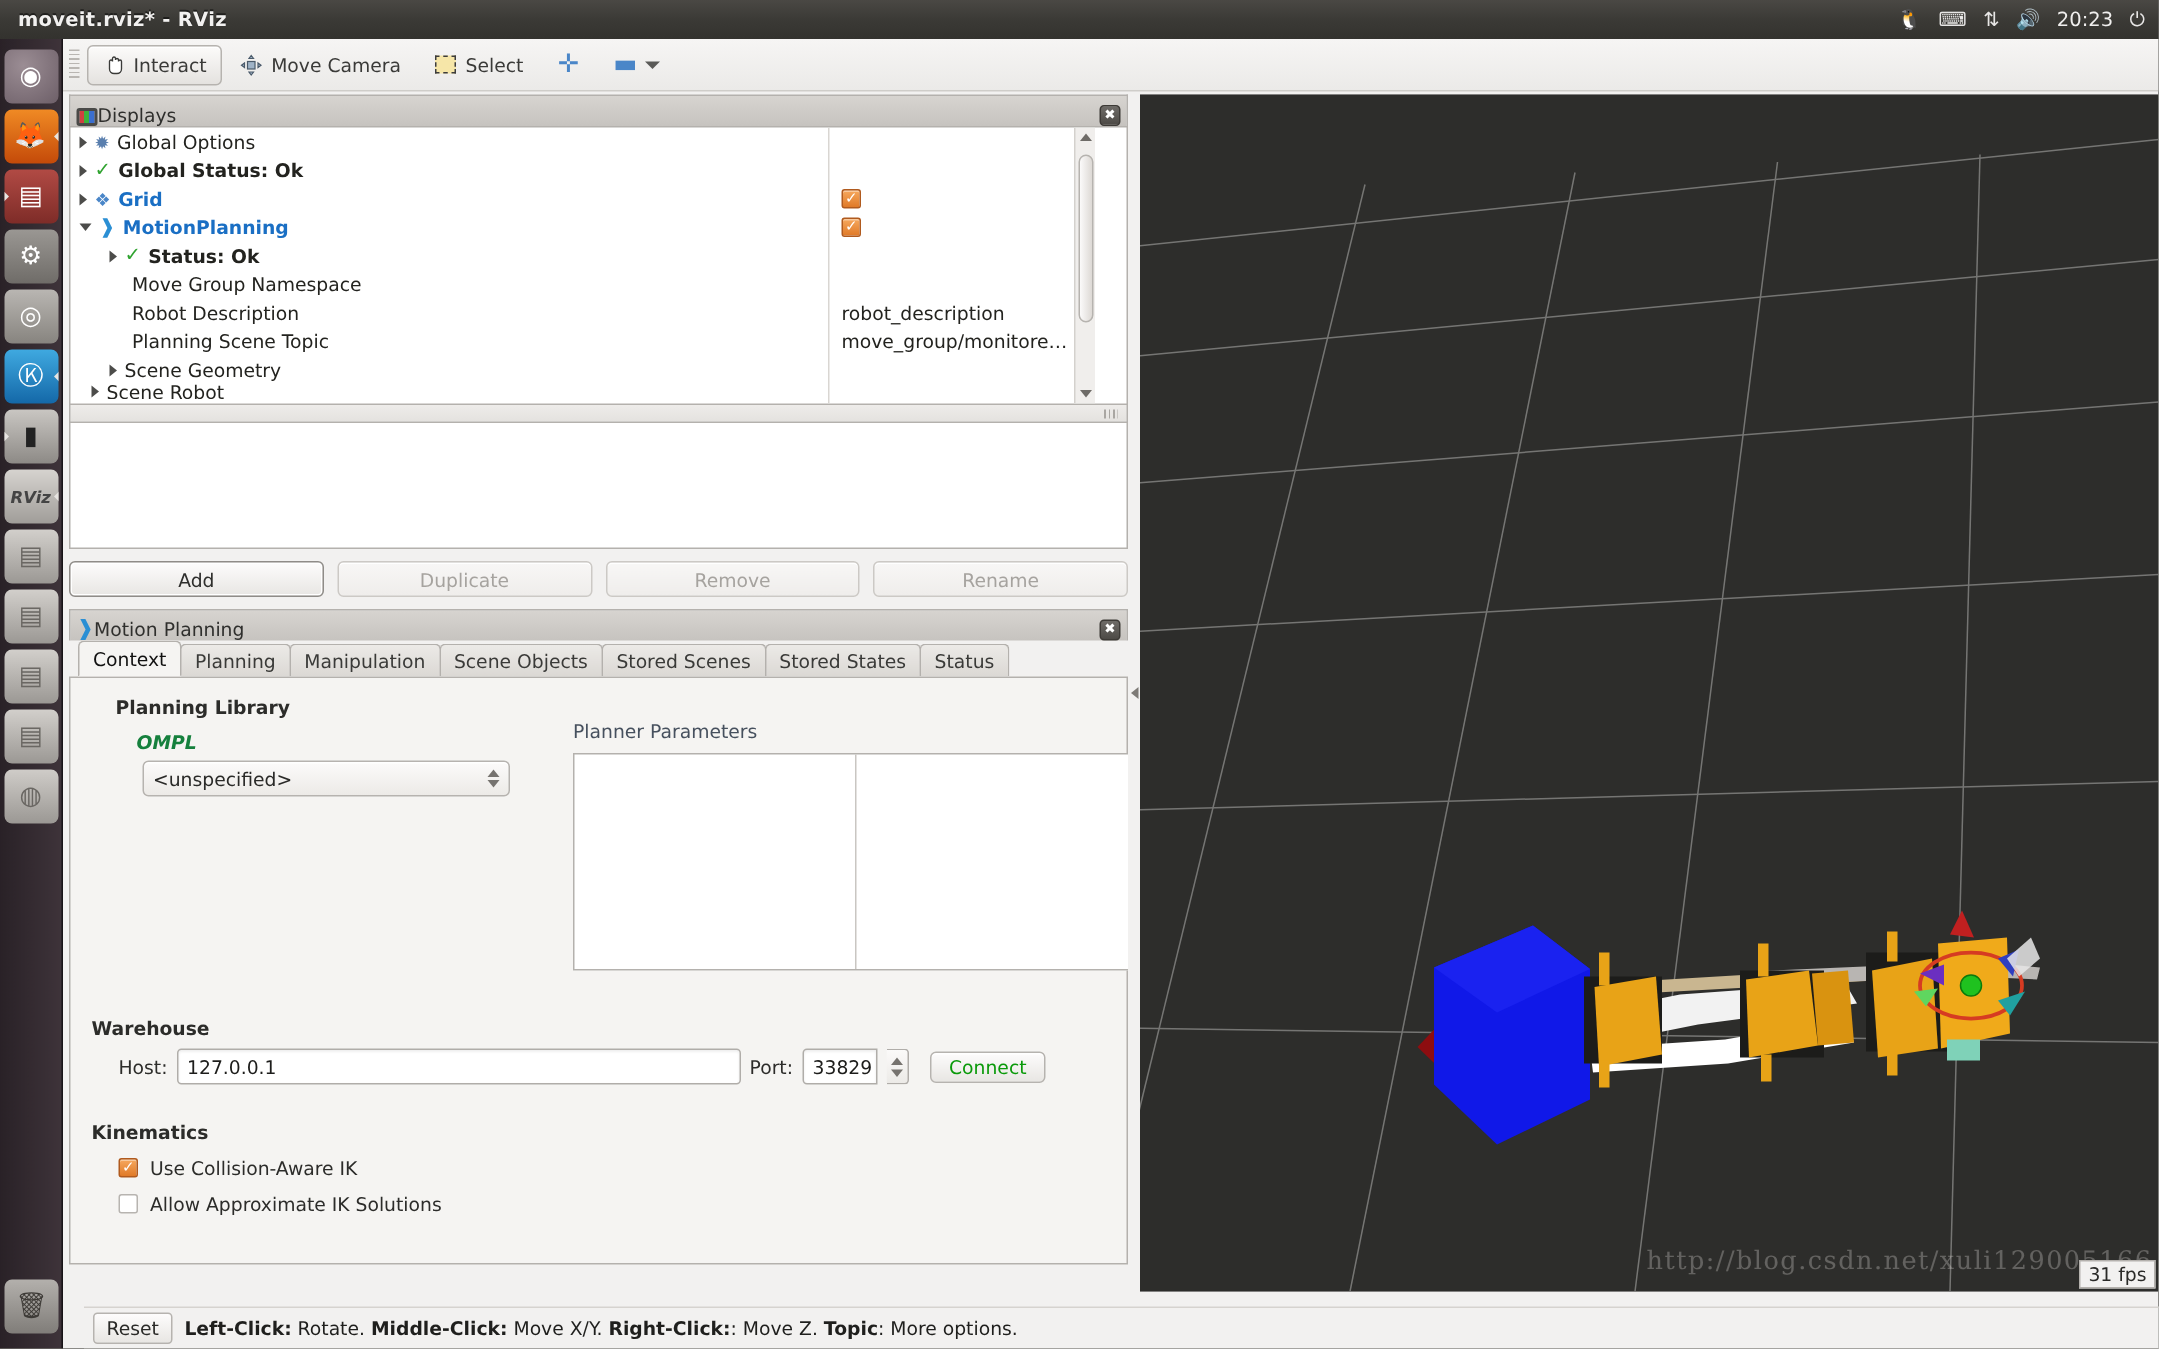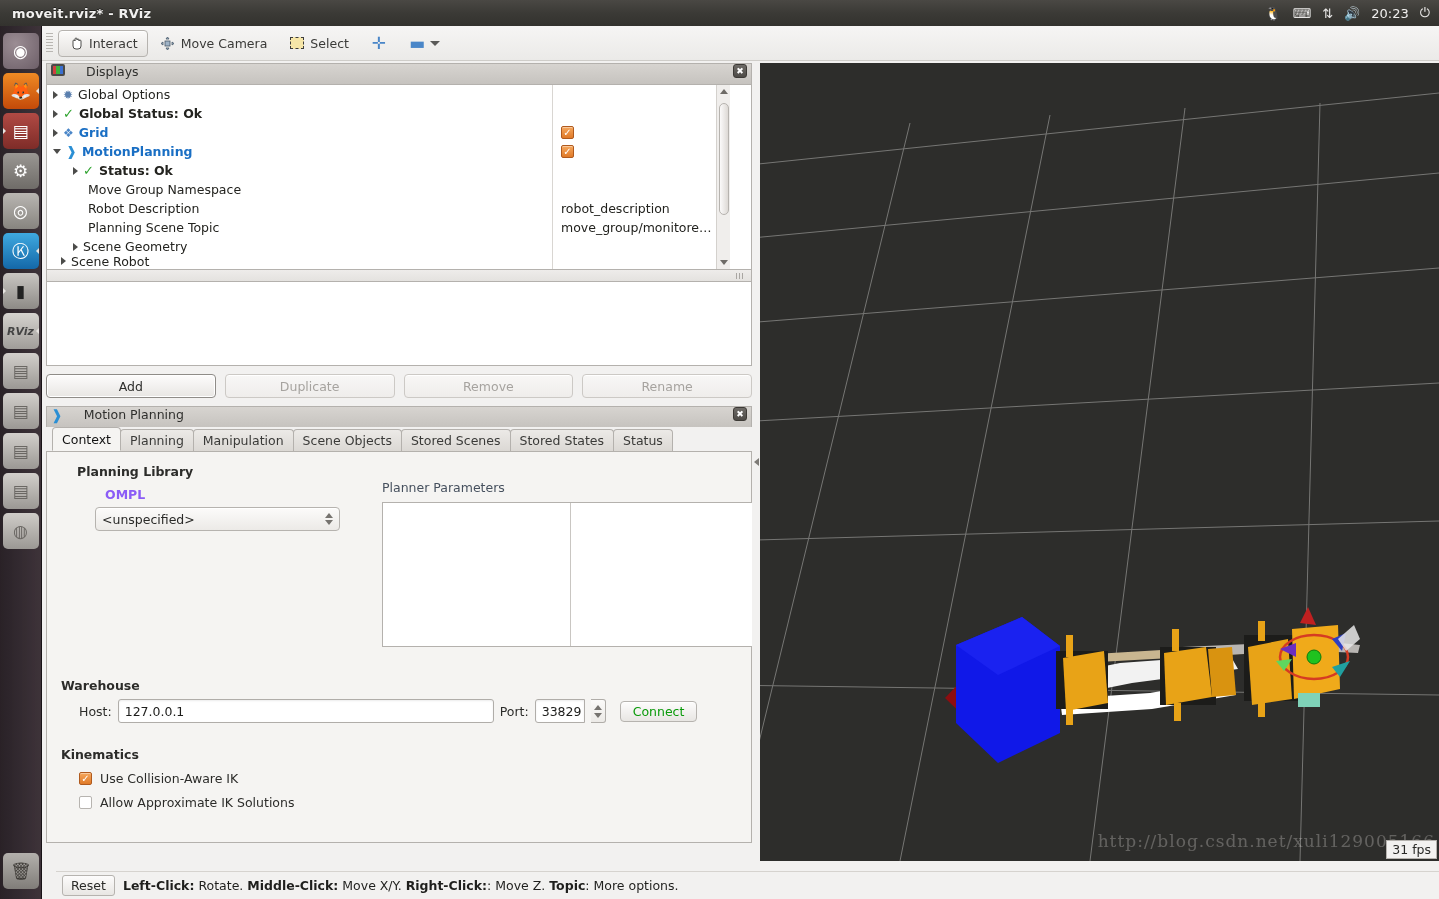--- a/index.html
+++ b/index.html
@@ -90,21 +90,21 @@
   .minus-ic { color: #4a86c8; font-size: 17px; font-weight: bold; line-height: 1; }
   .caret-dn { width:0;height:0;border-left:5px solid transparent;border-right:5px solid transparent;border-top:5px solid #5a5a58; }
 
   
   .left-dock {
     position: absolute; left: 4px; top: 37px; width: 706px; height: 798px;
   }
   .panel-title {
     height: 21px; background: linear-gradient(to bottom,#d7d4d0,#c6c3bf);
     border: 1px solid #b4b1ad; border-bottom: none;
-    display: flex; align-items: flex-start; padding: 0 4px; gap: 21px;
+    display: flex; align-items: flex-end; padding: 0 4px; gap: 0;
     color: #2f2f2d; font-size: 12.5px;
   }
   .panel-title .x-btn {
     margin-left: auto; width: 14px; height: 14px; border-radius: 3px;
     background: linear-gradient(to bottom,#6e6b67,#4d4a46);
     color: #fff; font-size: 9px; display:flex; align-items:center; justify-content:center;
     border: 1px solid #3d3a36;
   }
   .disp-icon {
     width: 14px; height: 12px; border: 2px solid #4a4a48; border-radius: 2px;
@@ -179,21 +179,21 @@
     border-radius: 4px 4px 0 0;
     background: linear-gradient(to bottom,#eceae7,#dbd8d4);
     display: flex; align-items: center; margin-right: -1px;
   }
   .tab.active { height: 24px; background: #f5f4f2; color: #111; border-bottom: 1px solid #f5f4f2; z-index: 2; }
   .tab-body {
     border: 1px solid #b4b1ad; background: #f5f4f2; height: 392px;
     position: relative; padding: 12px 30px;
   }
   .sect-h { font-weight: bold; font-size: 12.5px; color: #2c2c2a; }
-  .ompl-label { color: #8b5cf6; font-weight: bold; font-size: 12.5px; margin: 8px 0 5px 28px; }
+  .ompl-label { color: #15803d; font-weight: bold; font-size: 12.5px; margin: 8px 0 5px 14px; font-style: italic; }
   .combo {
     margin-left: 18px; width: 245px; height: 24px;
     border: 1px solid #b6b3af; border-radius: 4px;
     background: linear-gradient(to bottom,#fcfbfa,#eceae7);
     display: flex; align-items: center; padding: 0 6px;
     font-size: 12.5px; color: #2a2a28; box-shadow: inset 0 1px 0 #fff;
   }
   .spin-arrows { margin-left: auto; display: flex; flex-direction: column; gap: 2px; }
   .sa-up { width:0;height:0;border-left:4px solid transparent;border-right:4px solid transparent;border-bottom:5px solid #76736f;}
   .sa-dn { width:0;height:0;border-left:4px solid transparent;border-right:4px solid transparent;border-top:5px solid #76736f;}

